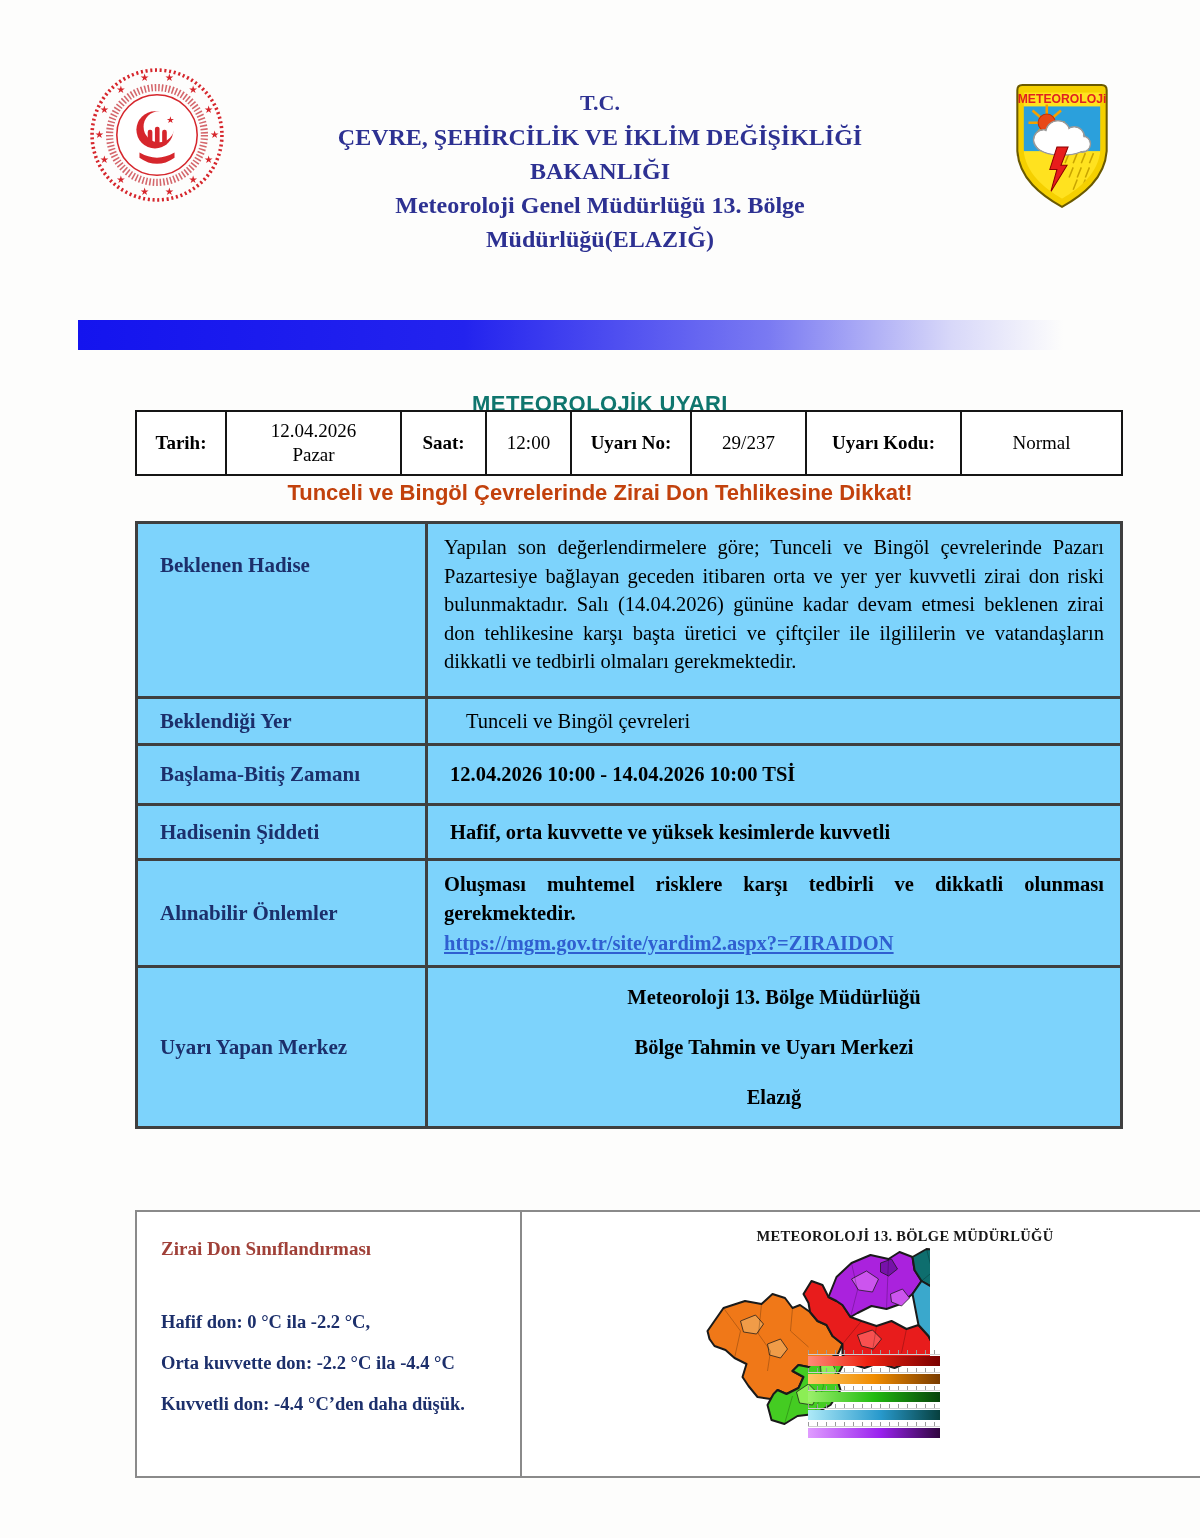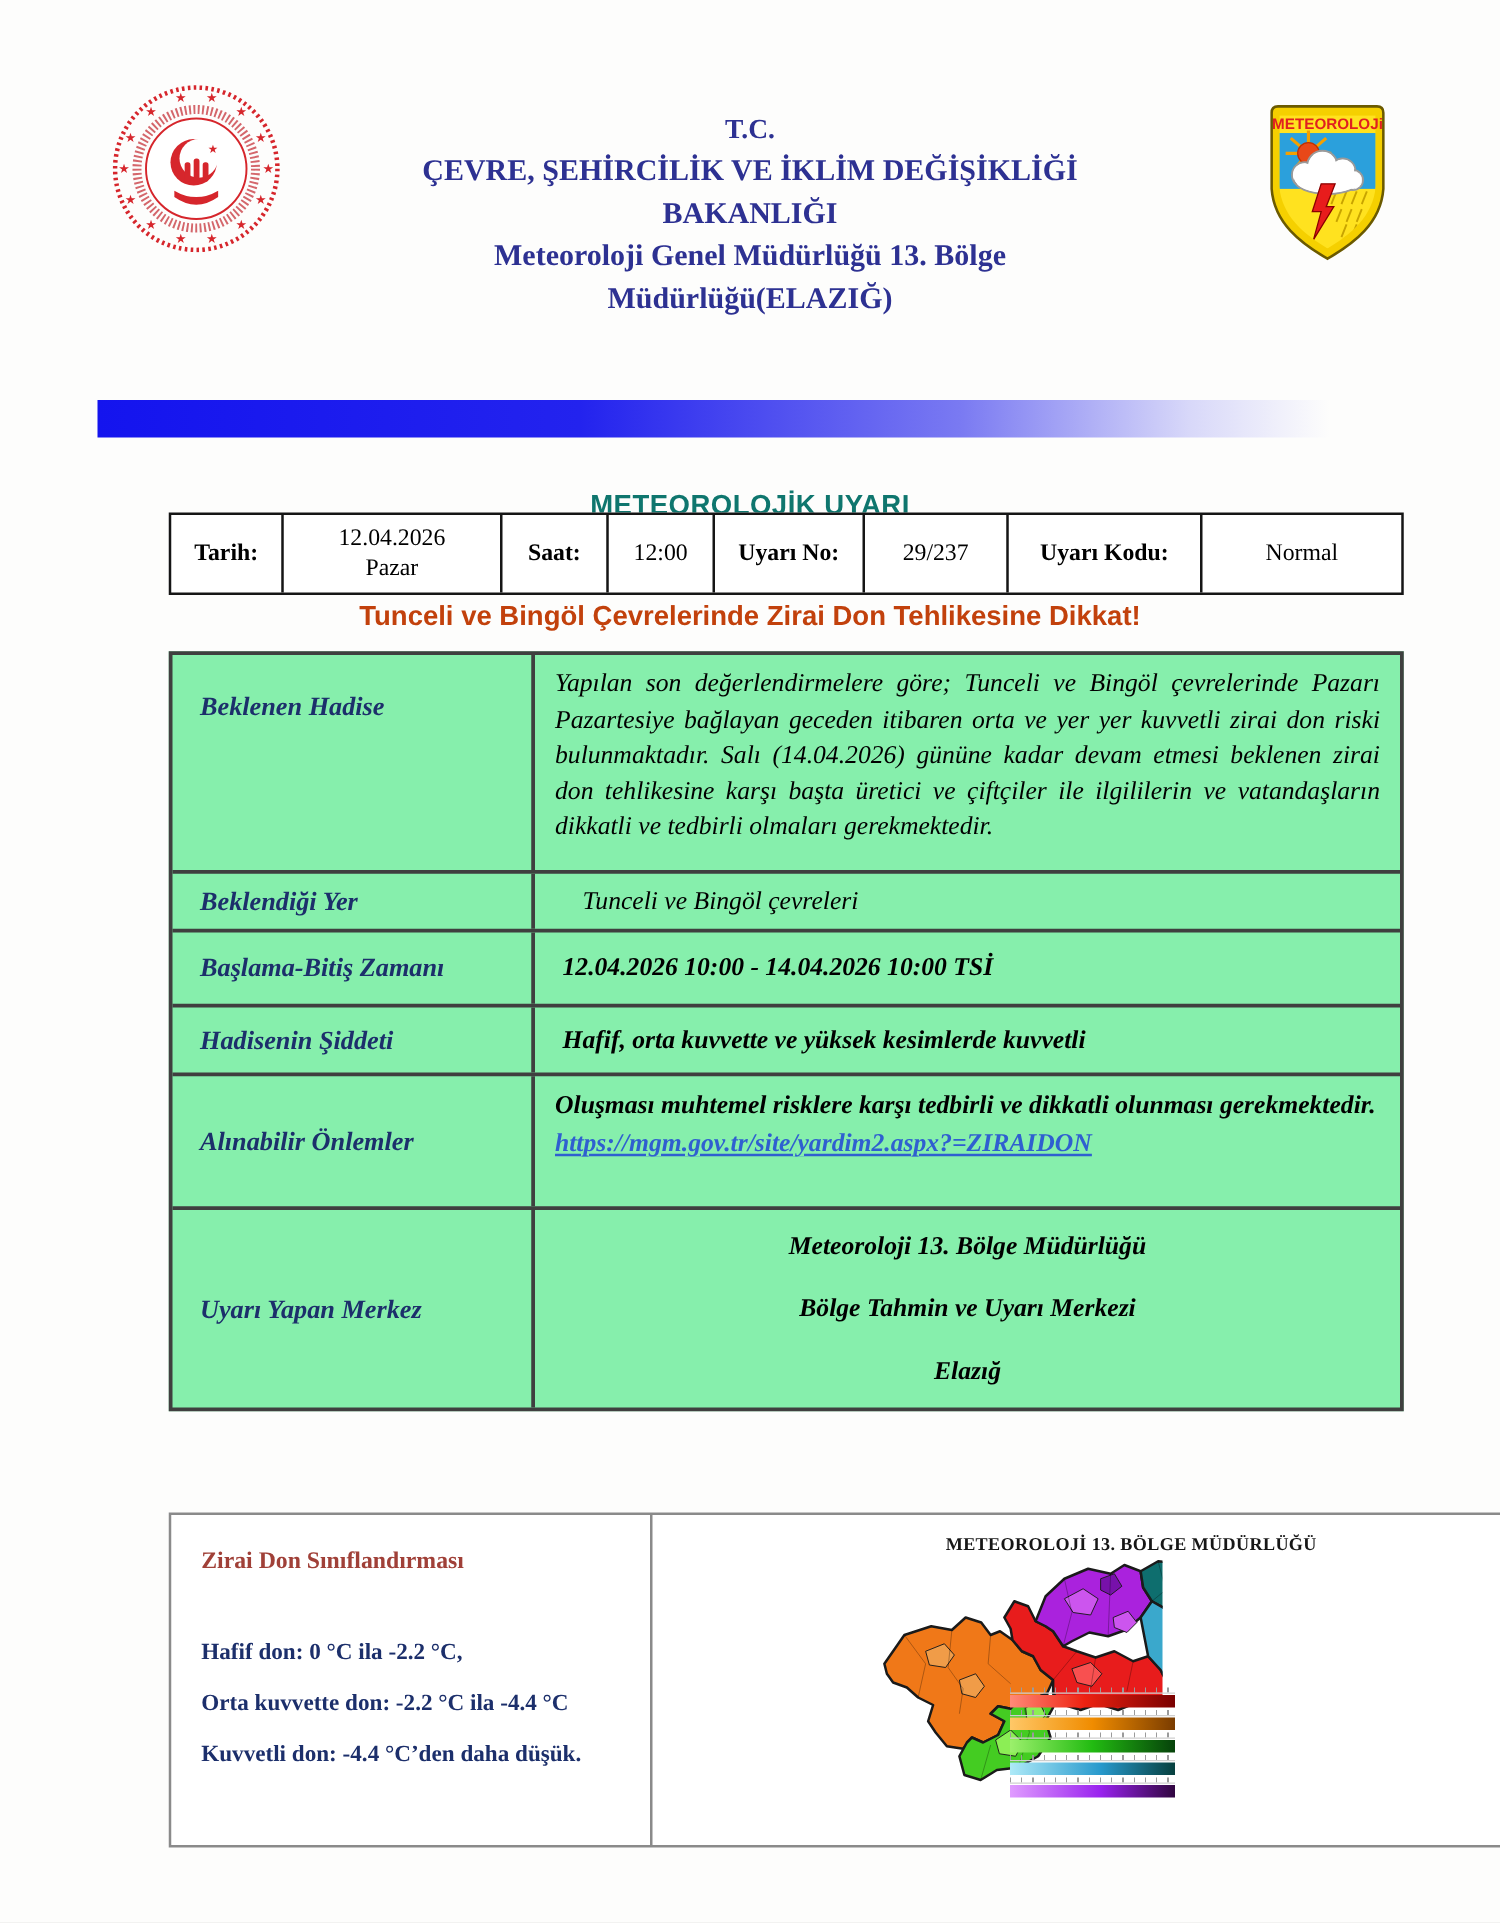--- a/index.html
+++ b/index.html
@@ -28,21 +28,21 @@
   .info-cell:last-child{border-right:none;}
   .info-label{font-weight:bold;}
   .prewrap{white-space:pre-line;line-height:24px;}
 
   
   .red-title{position:absolute;left:0;top:480px;width:100%;text-align:center;
         font-family:"Liberation Sans",sans-serif;font-weight:bold;font-size:22px;color:#c2410c;}
 
   
   .main-table{position:absolute;left:135px;top:521px;width:988px;
-        border:3px solid #3f3f3f;box-sizing:border-box;background:#86efac;font-style:italic;}
+        border:3px solid #3f3f3f;box-sizing:border-box;background:#7dd3fc;}
   .m-row{display:flex;border-bottom:3px solid #3f3f3f;}
   .m-row:last-child{border-bottom:none;}
   .m-label{width:290px;box-sizing:border-box;border-right:3px solid #3f3f3f;
         padding:8px 10px 8px 22px;color:#1c2f6b;font-weight:bold;font-size:21px;
         line-height:27px;display:flex;align-items:center;}
   .m-label.top{align-items:flex-start;padding-top:28px;}
   .m-value{flex:1;box-sizing:border-box;padding:9px 16px;font-size:20.5px;line-height:28.5px;}
   .m-value.just{text-align:justify;}
   .m-value.bold{font-weight:bold;}
   .m-value.vcenter{display:flex;align-items:center;padding-left:22px;}

